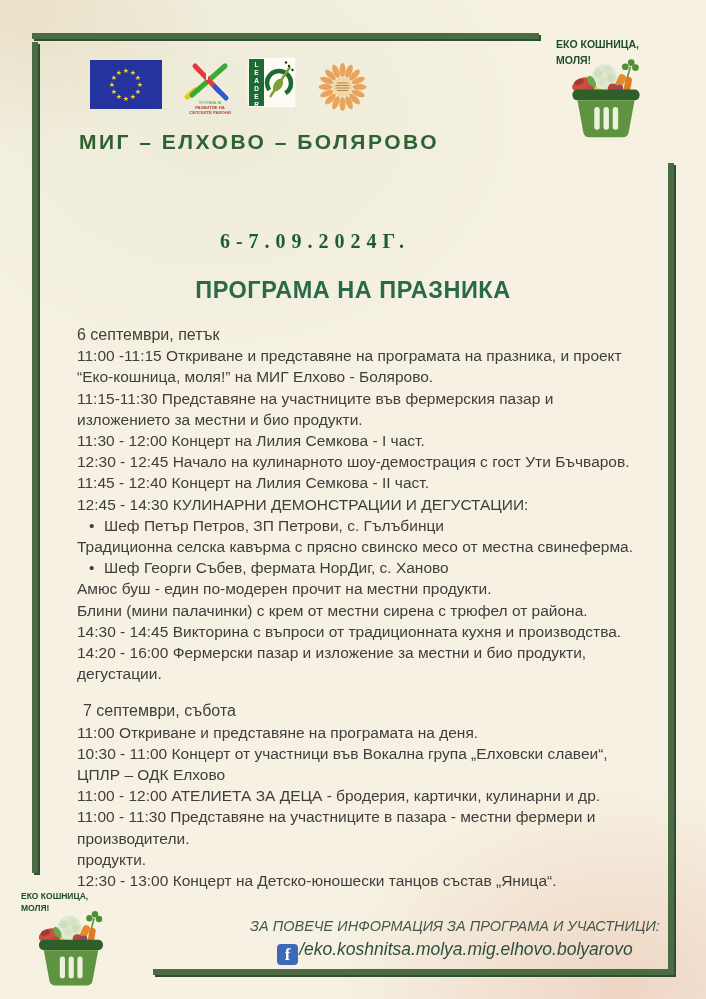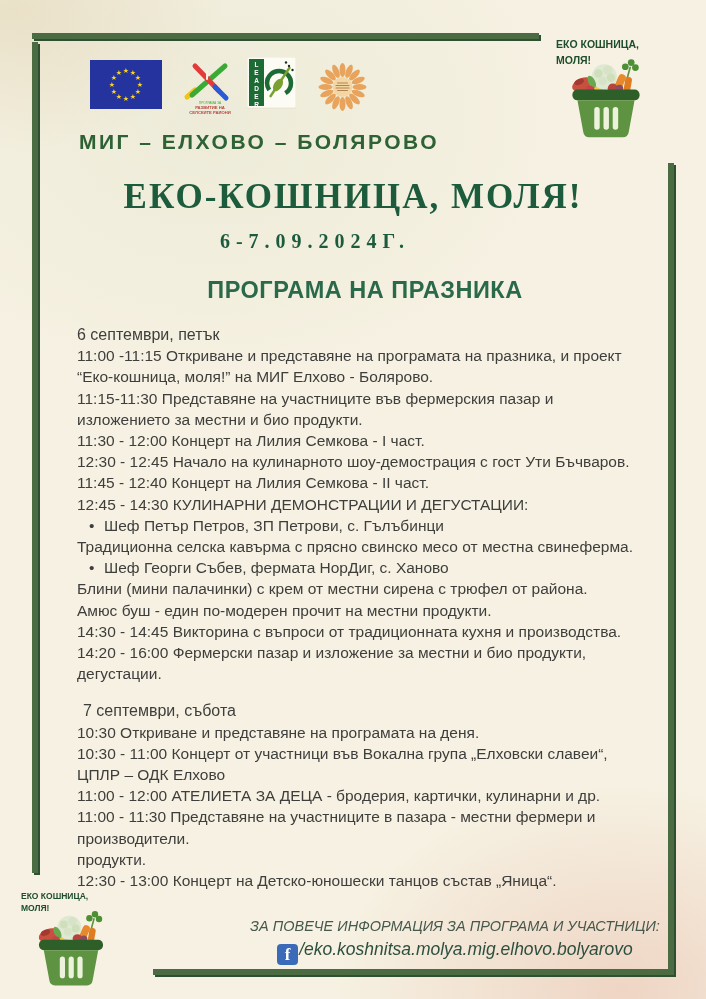--- a/index.html
+++ b/index.html
@@ -46,21 +46,21 @@
     position:absolute;left:32px;top:177px;width:642px;text-align:center;
     font-family:"Liberation Serif",serif;font-weight:bold;font-size:35px;
     letter-spacing:2px;color:var(--title-green,#1d5b3d);
   }
   .date-line{
     position:absolute;left:32px;top:230px;width:566px;text-align:center;
     font-family:"Liberation Serif",serif;font-weight:600;font-size:20px;
     letter-spacing:6px;color:var(--title-green,#1d5b3d);
   }
   .subtitle{
-    position:absolute;left:44px;top:277px;width:642px;text-align:center;
+    position:absolute;left:32px;top:277px;width:642px;text-align:center;
     font-size:23.5px;font-weight:600;letter-spacing:.5px;
     color:var(--subtitle-green,#2a6a4a);
   }
 
   
   .program{position:absolute;left:77px;top:324px;width:592px;
     font-size:15.5px;line-height:21.2px;color:var(--body-text,#3e3e3c);}
   .day-heading{margin:0;font-size:16px;font-weight:normal;color:var(--body-text,#3e3e3c);}
   .day-2{margin-top:16px;}
   .day-2 .day-heading{padding-left:6px;}
@@ -214,50 +214,49 @@
       <rect x="10" y="39" width="80" height="13" rx="6" fill="var(--basket-rim,#2e5f29)"></rect>
       <path d="M16 52 L84 52 L77 90 Q76 96 70 96 L30 96 Q24 96 23 90 Z" fill="var(--basket-green,#5e9341)"></path>
       <g fill="#ecf2dc">
         <rect x="36" y="60" width="6.5" height="27" rx="3.2"></rect>
         <rect x="47" y="60" width="6.5" height="27" rx="3.2"></rect>
         <rect x="58" y="60" width="6.5" height="27" rx="3.2"></rect>
       </g>
     </svg>
   </div>
 
-  <h1 class="main-title" style="margin:0;">ЕКО-КОШНИЦА, МОЛЯ!</h1>
   <div class="date-line">6-7.09.2024Г.</div>
   <div class="subtitle">ПРОГРАМА НА ПРАЗНИКА</div>
 
   <div class="program">
     <section class="day day-1">
       <h2 class="day-heading">6 септември, петък</h2>
       <div>
           <p class="line normal">11:00 -11:15 Откриване и представяне на програмата на празника, и проект</p>
           <p class="line normal">“Еко-кошница, моля!” на МИГ Елхово - Болярово.</p>
           <p class="line normal">11:15-11:30 Представяне на участниците във фермерския пазар и</p>
           <p class="line normal">изложението за местни и био продукти.</p>
           <p class="line normal">11:30 - 12:00 Концерт на Лилия Семкова - I част.</p>
           <p class="line normal">12:30 - 12:45 Начало на кулинарното шоу-демострация с гост Ути Бъчваров.</p>
           <p class="line normal">11:45 - 12:40 Концерт на Лилия Семкова - II част.</p>
           <p class="line normal">12:45 - 14:30 КУЛИНАРНИ ДЕМОНСТРАЦИИ И ДЕГУСТАЦИИ:</p>
           <p class="line bullet">Шеф Петър Петров, ЗП Петрови, с. Гълъбинци</p>
           <p class="line italic">Традиционна селска кавърма с прясно свинско месо от местна свинеферма.</p>
           <p class="line bullet">Шеф Георги Събев, фермата НорДиг, с. Ханово</p>
+          <p class="line italic">Амюс буш - един по-модерен прочит на местни продукти.</p>
           <p class="line italic">Блини (мини палачинки) с крем от местни сирена с трюфел от района.</p>
-          <p class="line italic">Амюс буш - един по-модерен прочит на местни продукти.</p>
           <p class="line normal">14:30 - 14:45 Викторина с въпроси от традиционната кухня и производства.</p>
           <p class="line normal">14:20 - 16:00 Фермерски пазар и изложение за местни и био продукти,</p>
           <p class="line normal">дегустации.</p>
         </div>
     </section>
     <section class="day day-2">
       <h2 class="day-heading">7 септември, събота</h2>
       <div>
-          <p class="line normal">10:30 Откриване и представяне на програмата на деня.</p>
+          <p class="line normal">11:00 Откриване и представяне на програмата на деня.</p>
           <p class="line normal">10:30 - 11:00 Концерт от участници във Вокална група „Елховски славеи“,</p>
           <p class="line normal">ЦПЛР – ОДК Елхово</p>
           <p class="line normal">11:00 - 12:00 АТЕЛИЕТА ЗА ДЕЦА - бродерия, картички, кулинарни и др.</p>
           <p class="line normal">11:00 - 11:30 Представяне на участниците в пазара - местни фермери и</p>
           <p class="line normal">производители.</p>
           <p class="line normal">продукти.</p>
           <p class="line normal">12:30 - 13:00 Концерт на Детско-юношески танцов състав „Яница“.</p>
         </div>
     </section>
   </div>

